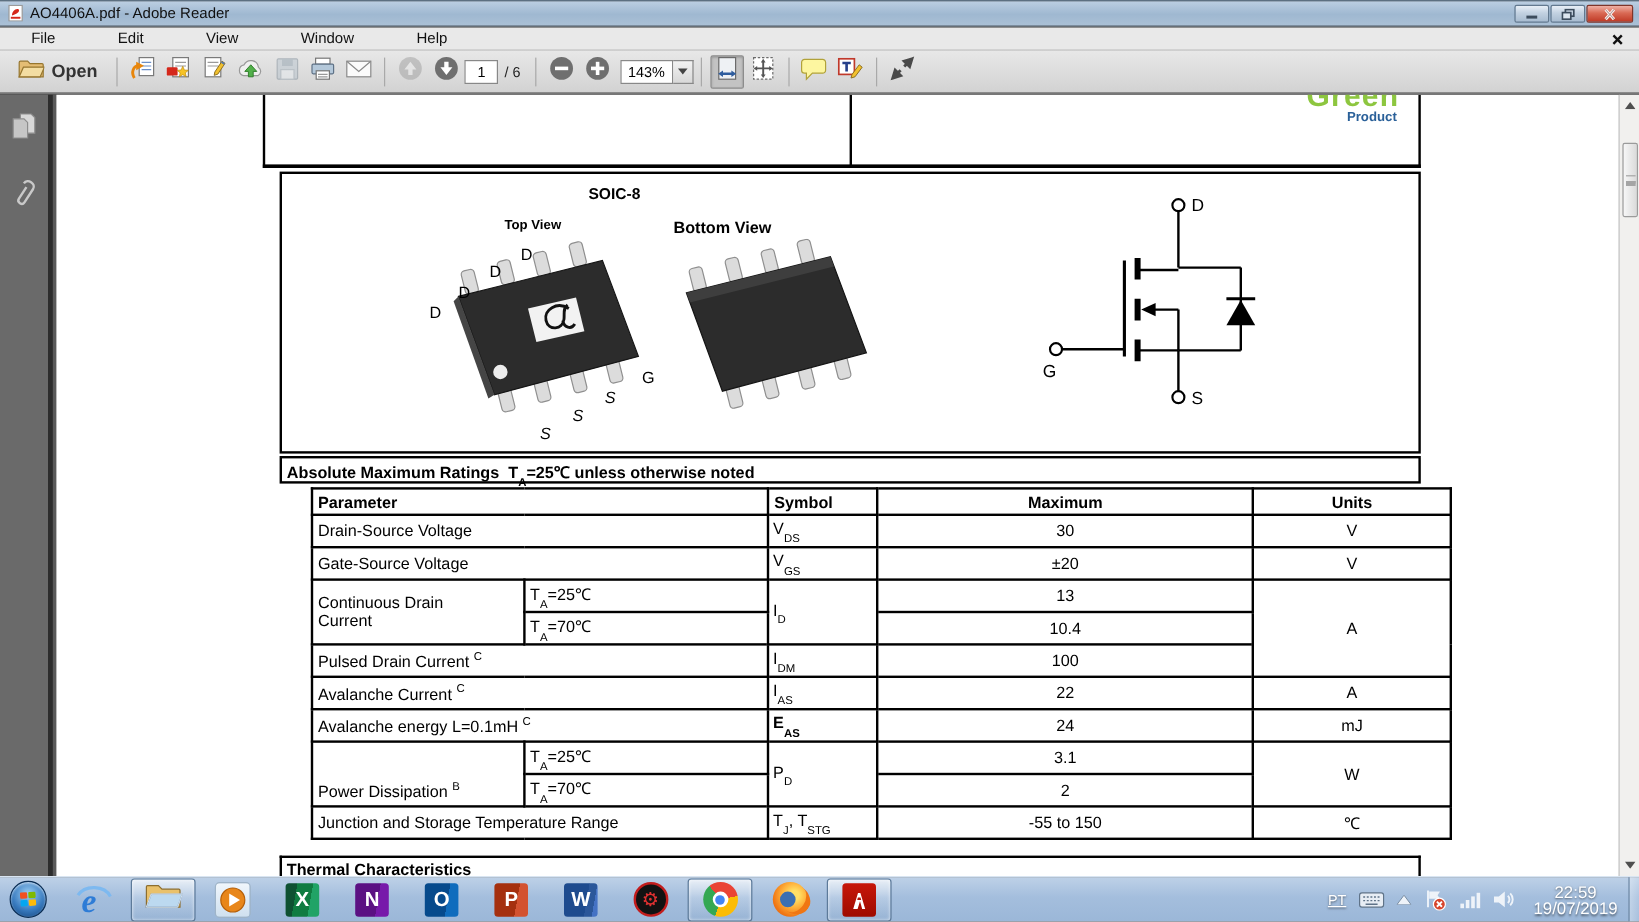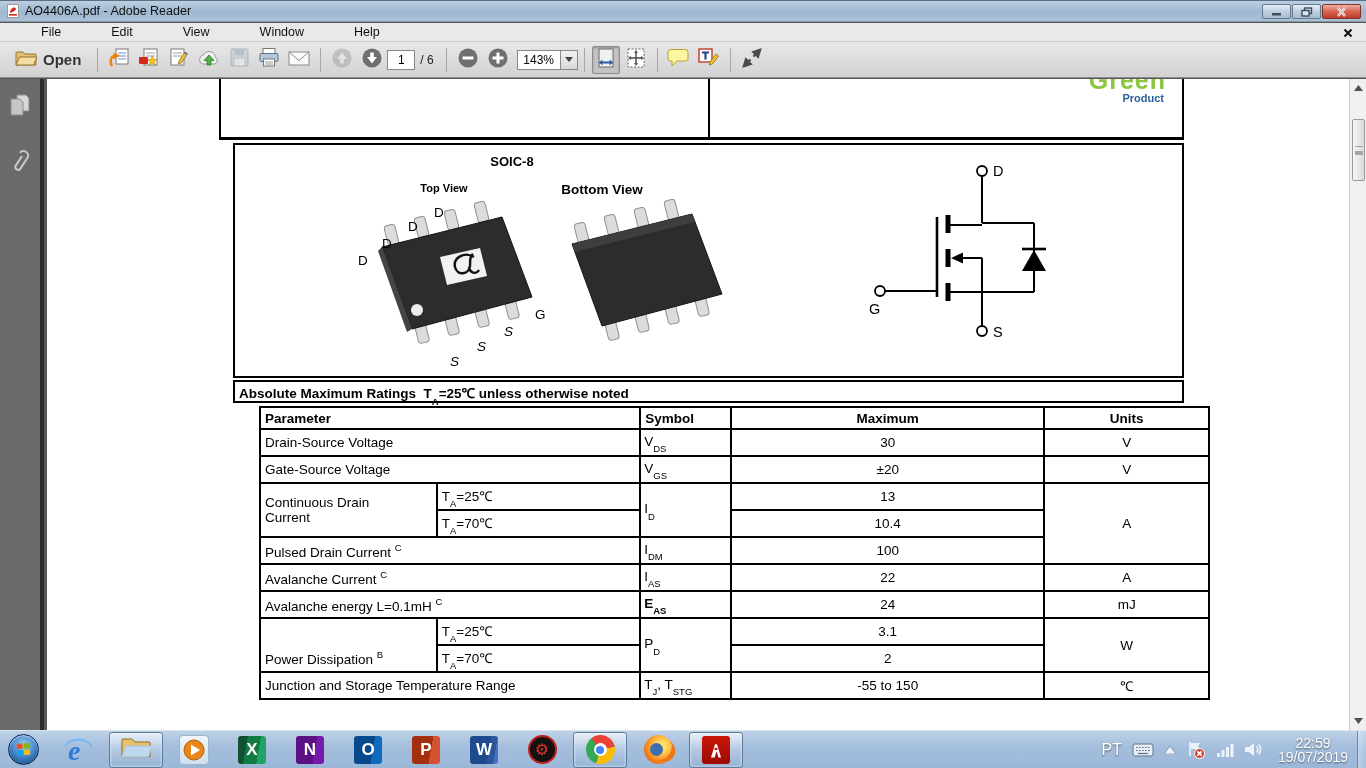--- a/index.html
+++ b/index.html
@@ -15,21 +15,21 @@
   #titlebar .title { font-size:12.5px; color:#101010; margin-left:5px; }
   .winbtns { position:absolute; right:5px; top:3px; display:flex; }
   .winbtn { width:29px; height:15px; border:1px solid #63798f; border-radius:2px;
     background:linear-gradient(#e8eff7,#c2d1e1 45%,#a8bcd0); margin-left:1px;
     display:flex; align-items:center; justify-content:center; }
   .winbtn.close { width:39px; background:linear-gradient(#efb0a4,#d96a55 45%,#c03a26); border-color:#7e352a; }
 
   
   #menubar { position:absolute; top:23px; left:0; right:0; height:19px; background:#e9e9e9;
     border-bottom:1px solid #cccccc; display:flex; align-items:center; font-size:12.5px; color:#111; }
-  .menu-item { padding:0 9px; height:100%; display:flex; align-items:center;margin-left:32px; }
+  .menu-item { padding:0 26px; height:100%; display:flex; align-items:center; }
   #menubar-close { position:absolute; right:13px; top:4px; }
 
   
   #toolbar { position:absolute; top:42px; left:0; right:0; height:36px;
     background:linear-gradient(#e8e8e8,#d2d2d2); border-bottom:1px solid #8d8d8d;
     display:flex; align-items:center; }
   .tbtn { height:28px; min-width:28px; display:flex; align-items:center; justify-content:center;
     border:1px solid transparent; border-radius:2px; margin:0 1px; }
   .tbtn.pressed { background:#c3c3c3; border-color:#8c8c8c; box-shadow:inset 0 1px 2px rgba(0,0,0,.25); }
   .tbtn.disabled { opacity:.5; }
@@ -132,21 +132,21 @@
   .firefox::after { content:""; position:absolute; left:3px; top:2px; width:24px; height:24px;
     border-radius:50%; background:transparent; border-right:5px solid #f07613; transform:rotate(35deg); }
   .adobe { width:28px; height:28px; border-radius:3px; background:linear-gradient(#c7170a,#9e0b00); 
     display:flex; align-items:center; justify-content:center; }
   .wmpbox { width:30px; height:30px; border-radius:4px; background:linear-gradient(#f0f6fc,#cfe0ef);
     border:1px solid #9fb4c8; display:flex; align-items:center; justify-content:center; }
   .iebox { width:32px; height:32px; position:relative; display:flex; align-items:center; justify-content:center; }
 
   #tray { margin-left:auto; display:flex; align-items:center; height:100%; }
   .tray-item { display:flex; align-items:center; justify-content:center; height:100%; padding:0 5px; }
-  .tray-text { color:#fff; font-size:16px; text-shadow:0 1px 2px rgba(0,0,0,.55); }
+  .tray-text { color:#fff; font-size:12px; text-shadow:0 1px 2px rgba(0,0,0,.55);text-decoration:underline; }
   #clock { text-align:center; color:#fff; font-size:14px; line-height:14px; padding:0 9px;
     text-shadow:0 1px 2px rgba(0,0,0,.55); }
   #show-desktop { width:9px; height:100%; border-left:1px solid #6e88a5;
     background:linear-gradient(90deg,rgba(255,255,255,.35),rgba(255,255,255,.12)); }
 </style>
 </head>
 <body>
 
 <div id="titlebar">
   <span style="margin-left:6px;display:flex">
@@ -530,20 +530,21 @@
       </tr>
       <tr style="height:25px">
         <td colspan="2" class="p">Junction and Storage Temperature Range</td>
         <td class="sy"><span>T</span><sub class="s">J</sub><span>, </span><span>T</span><sub class="s">STG</sub></td>
         <td class="c">-55 to 150</td>
         <td class="c">℃</td>
       </tr>
     </tbody>
       </table>
 
+    <div id="thermalbar">Thermal Characteristics</div>
   </div>
 
   <div id="scrollbar">
     <div class="sb-arrow" style="top:1px">
       <svg width="9" height="6" viewBox="0 0 9 6">
           <polygon points="4.5,0 9,6 0,6" fill="#4f4f4f"></polygon>
         </svg>
     </div>
     <div id="sb-thumb">
         <div class="grip"></div>

